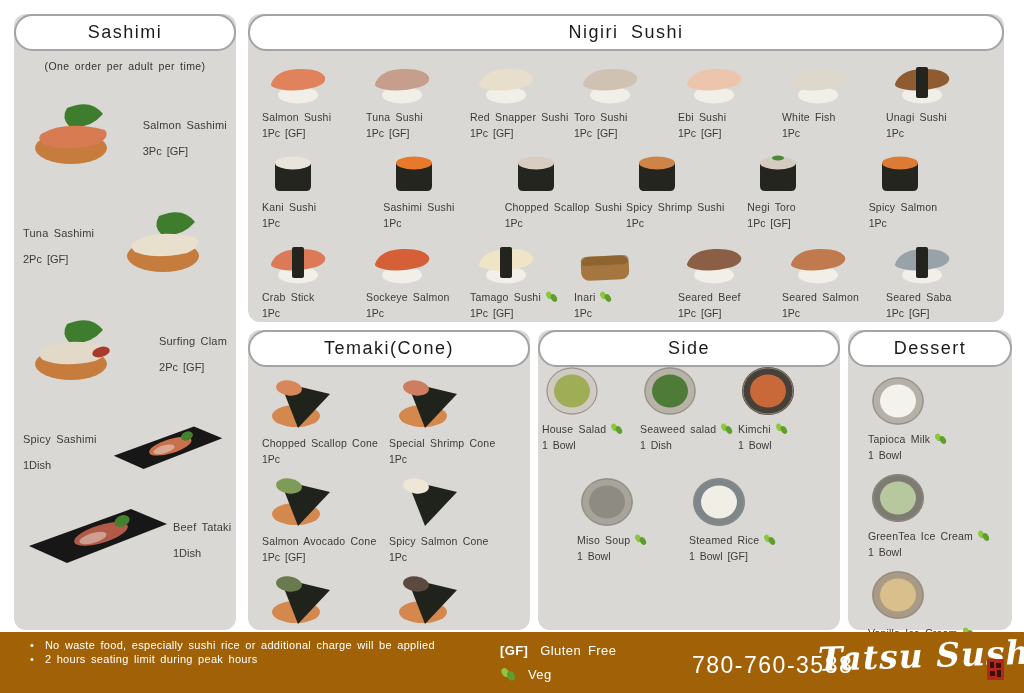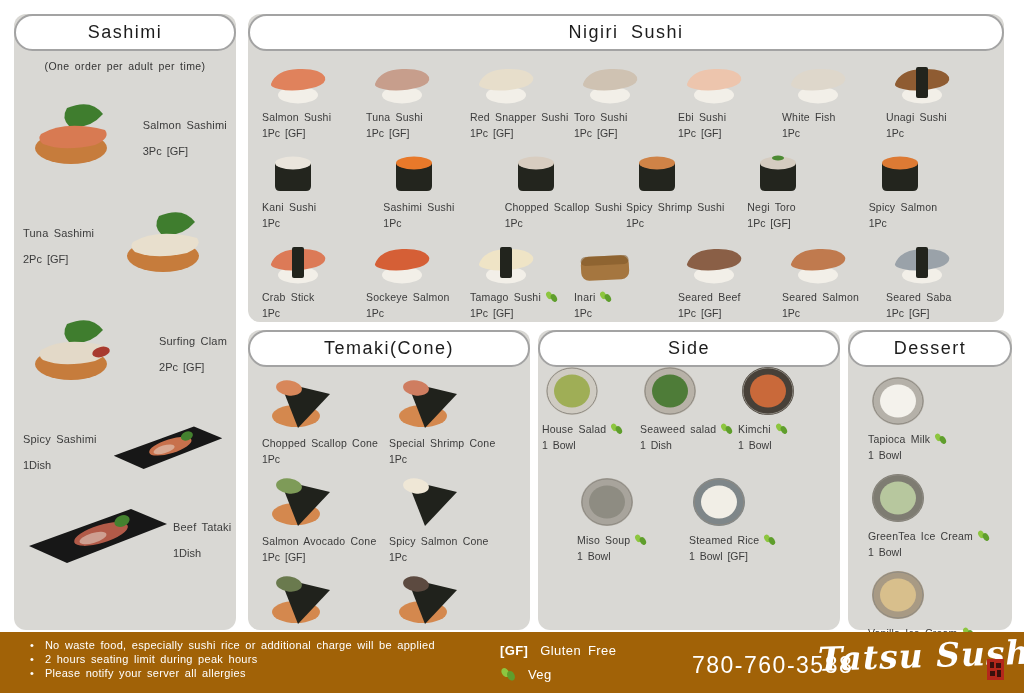--- a/index.html
+++ b/index.html
@@ -661,21 +661,20 @@
         </div>
         <div class="qt">1 Bowl</div>
       </div>
     </div>
 </div>
 
 <div class="footer">
   <ul id="footer-notes">
       <li>No waste food, especially sushi rice or additional charge will be applied</li>
       <li>2 hours seating limit during peak hours</li>
-      <li>Please notify your server all allergies</li>
     </ul>
   <div class="legend">
     <div class="legend-line">
       <span class="gfsym">[GF]</span>
       <span>Gluten Free</span>
     </div>
     <div class="legend-line">
       <span class="leaf" id="legend-leaf">
           <svg width="16" height="15" viewBox="0 0 14 13">
             <ellipse cx="4.6" cy="4.8" rx="3" ry="4.3" fill="#8dc63f" transform="rotate(-32 4.6 4.8)"></ellipse>

